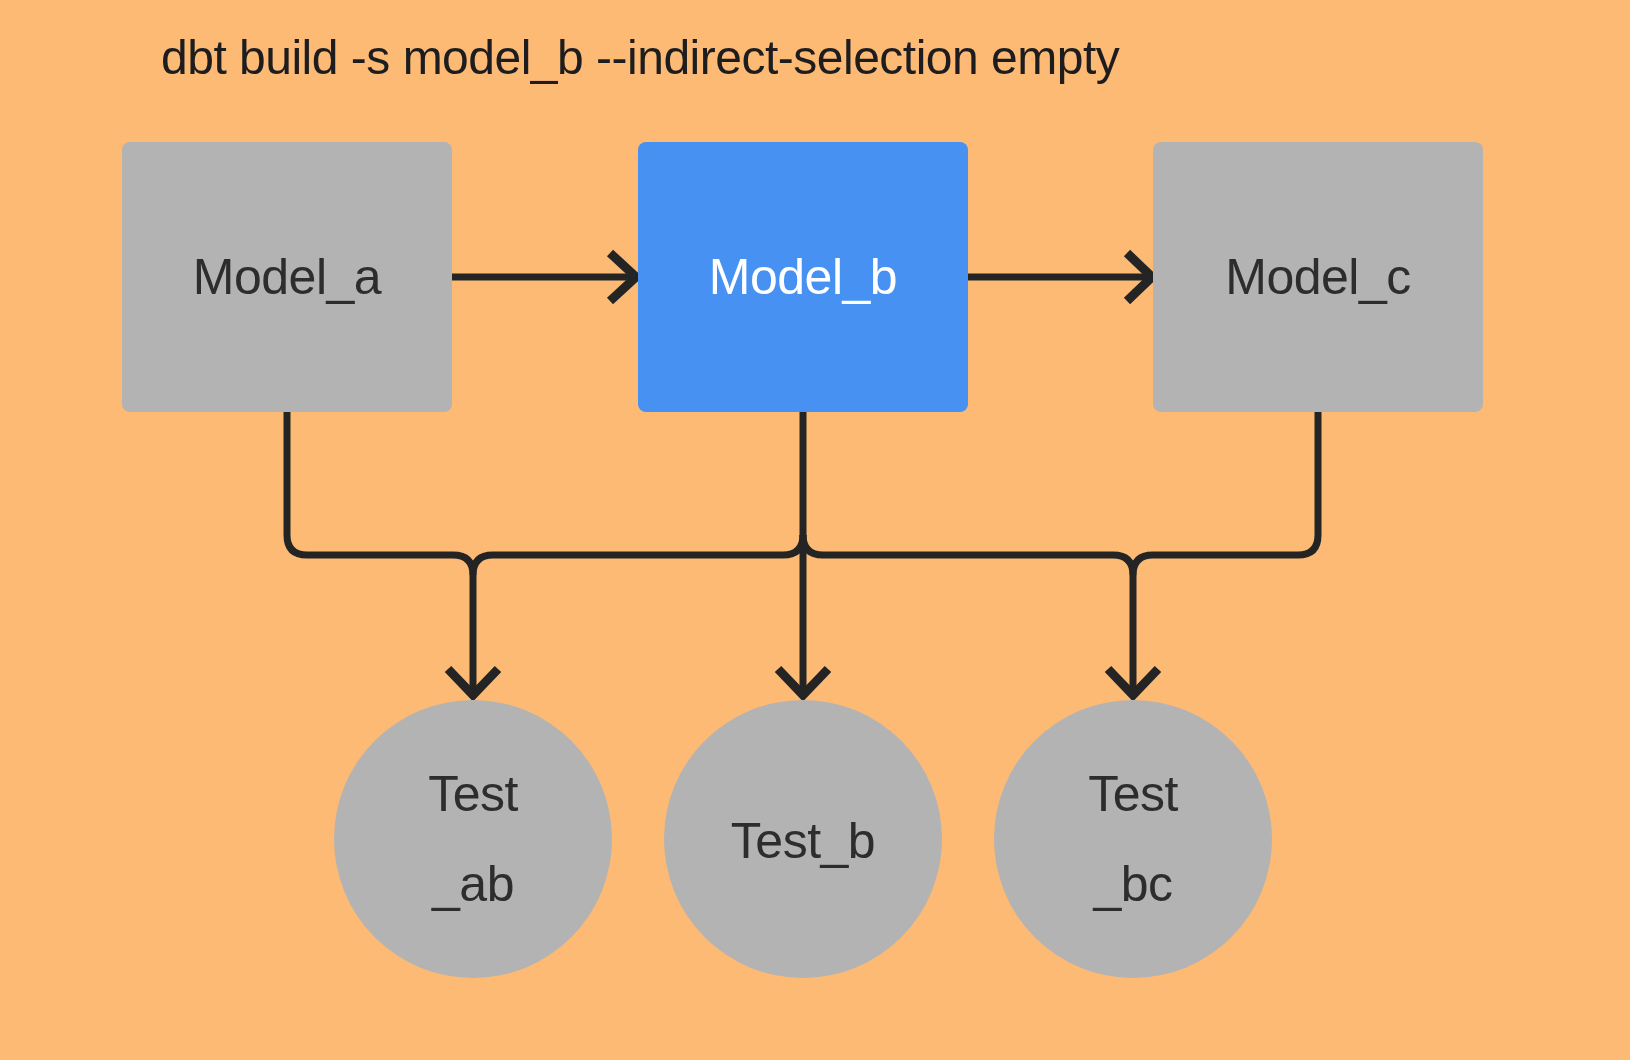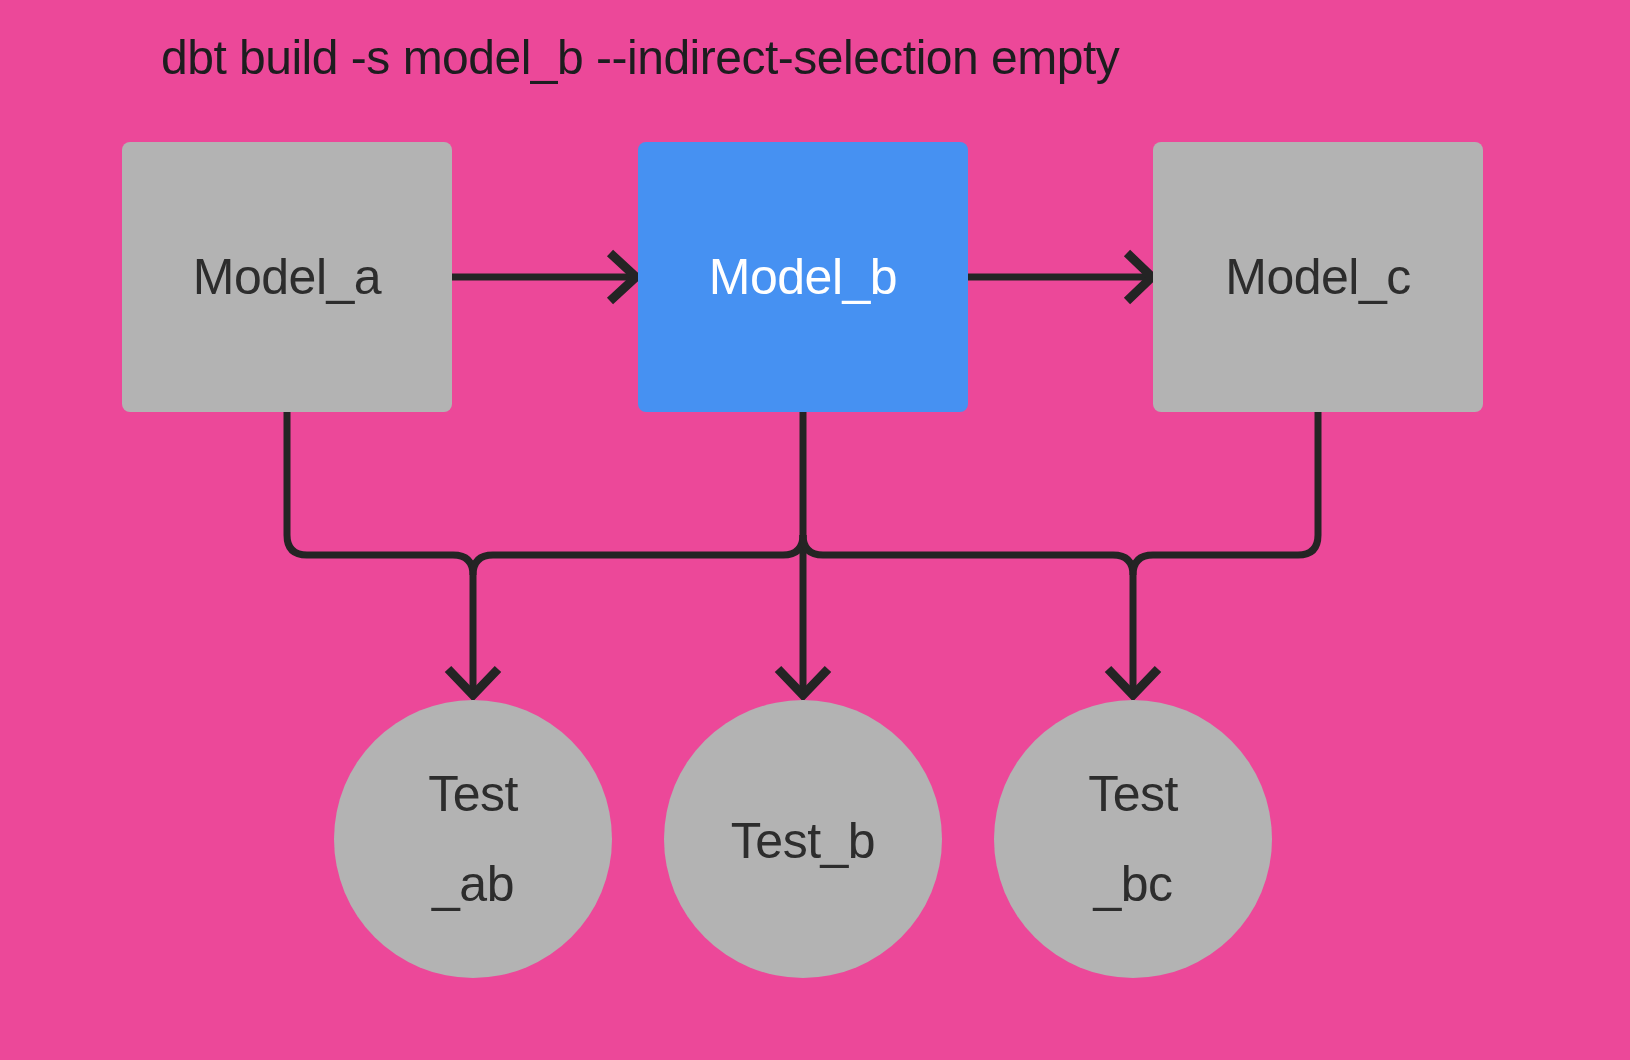--- a/index.html
+++ b/index.html
@@ -39,21 +39,21 @@
   .node-label {
     font-family: "Liberation Sans", sans-serif;
     font-size: 50px;
     font-weight: 400;
     letter-spacing: -0.5px;
   }
 </style>
 </head>
 <body>
 
-<div class="stage" style="background: #ec4899;">
+<div class="stage" style="background: #fdba74;">
 
   <div class="diagram-title" style="color: rgb(29, 29, 31);">dbt build -s model_b --indirect-selection empty</div>
 
   <svg width="1630" height="1060" viewBox="0 0 1630 1060">
 
     <g>
 
       <path class="edge" d="M452,277 H632" stroke="#242424"></path>
       <polyline class="arrowhead" points="610,253 636,277 610,301" stroke="#242424"></polyline>
 

